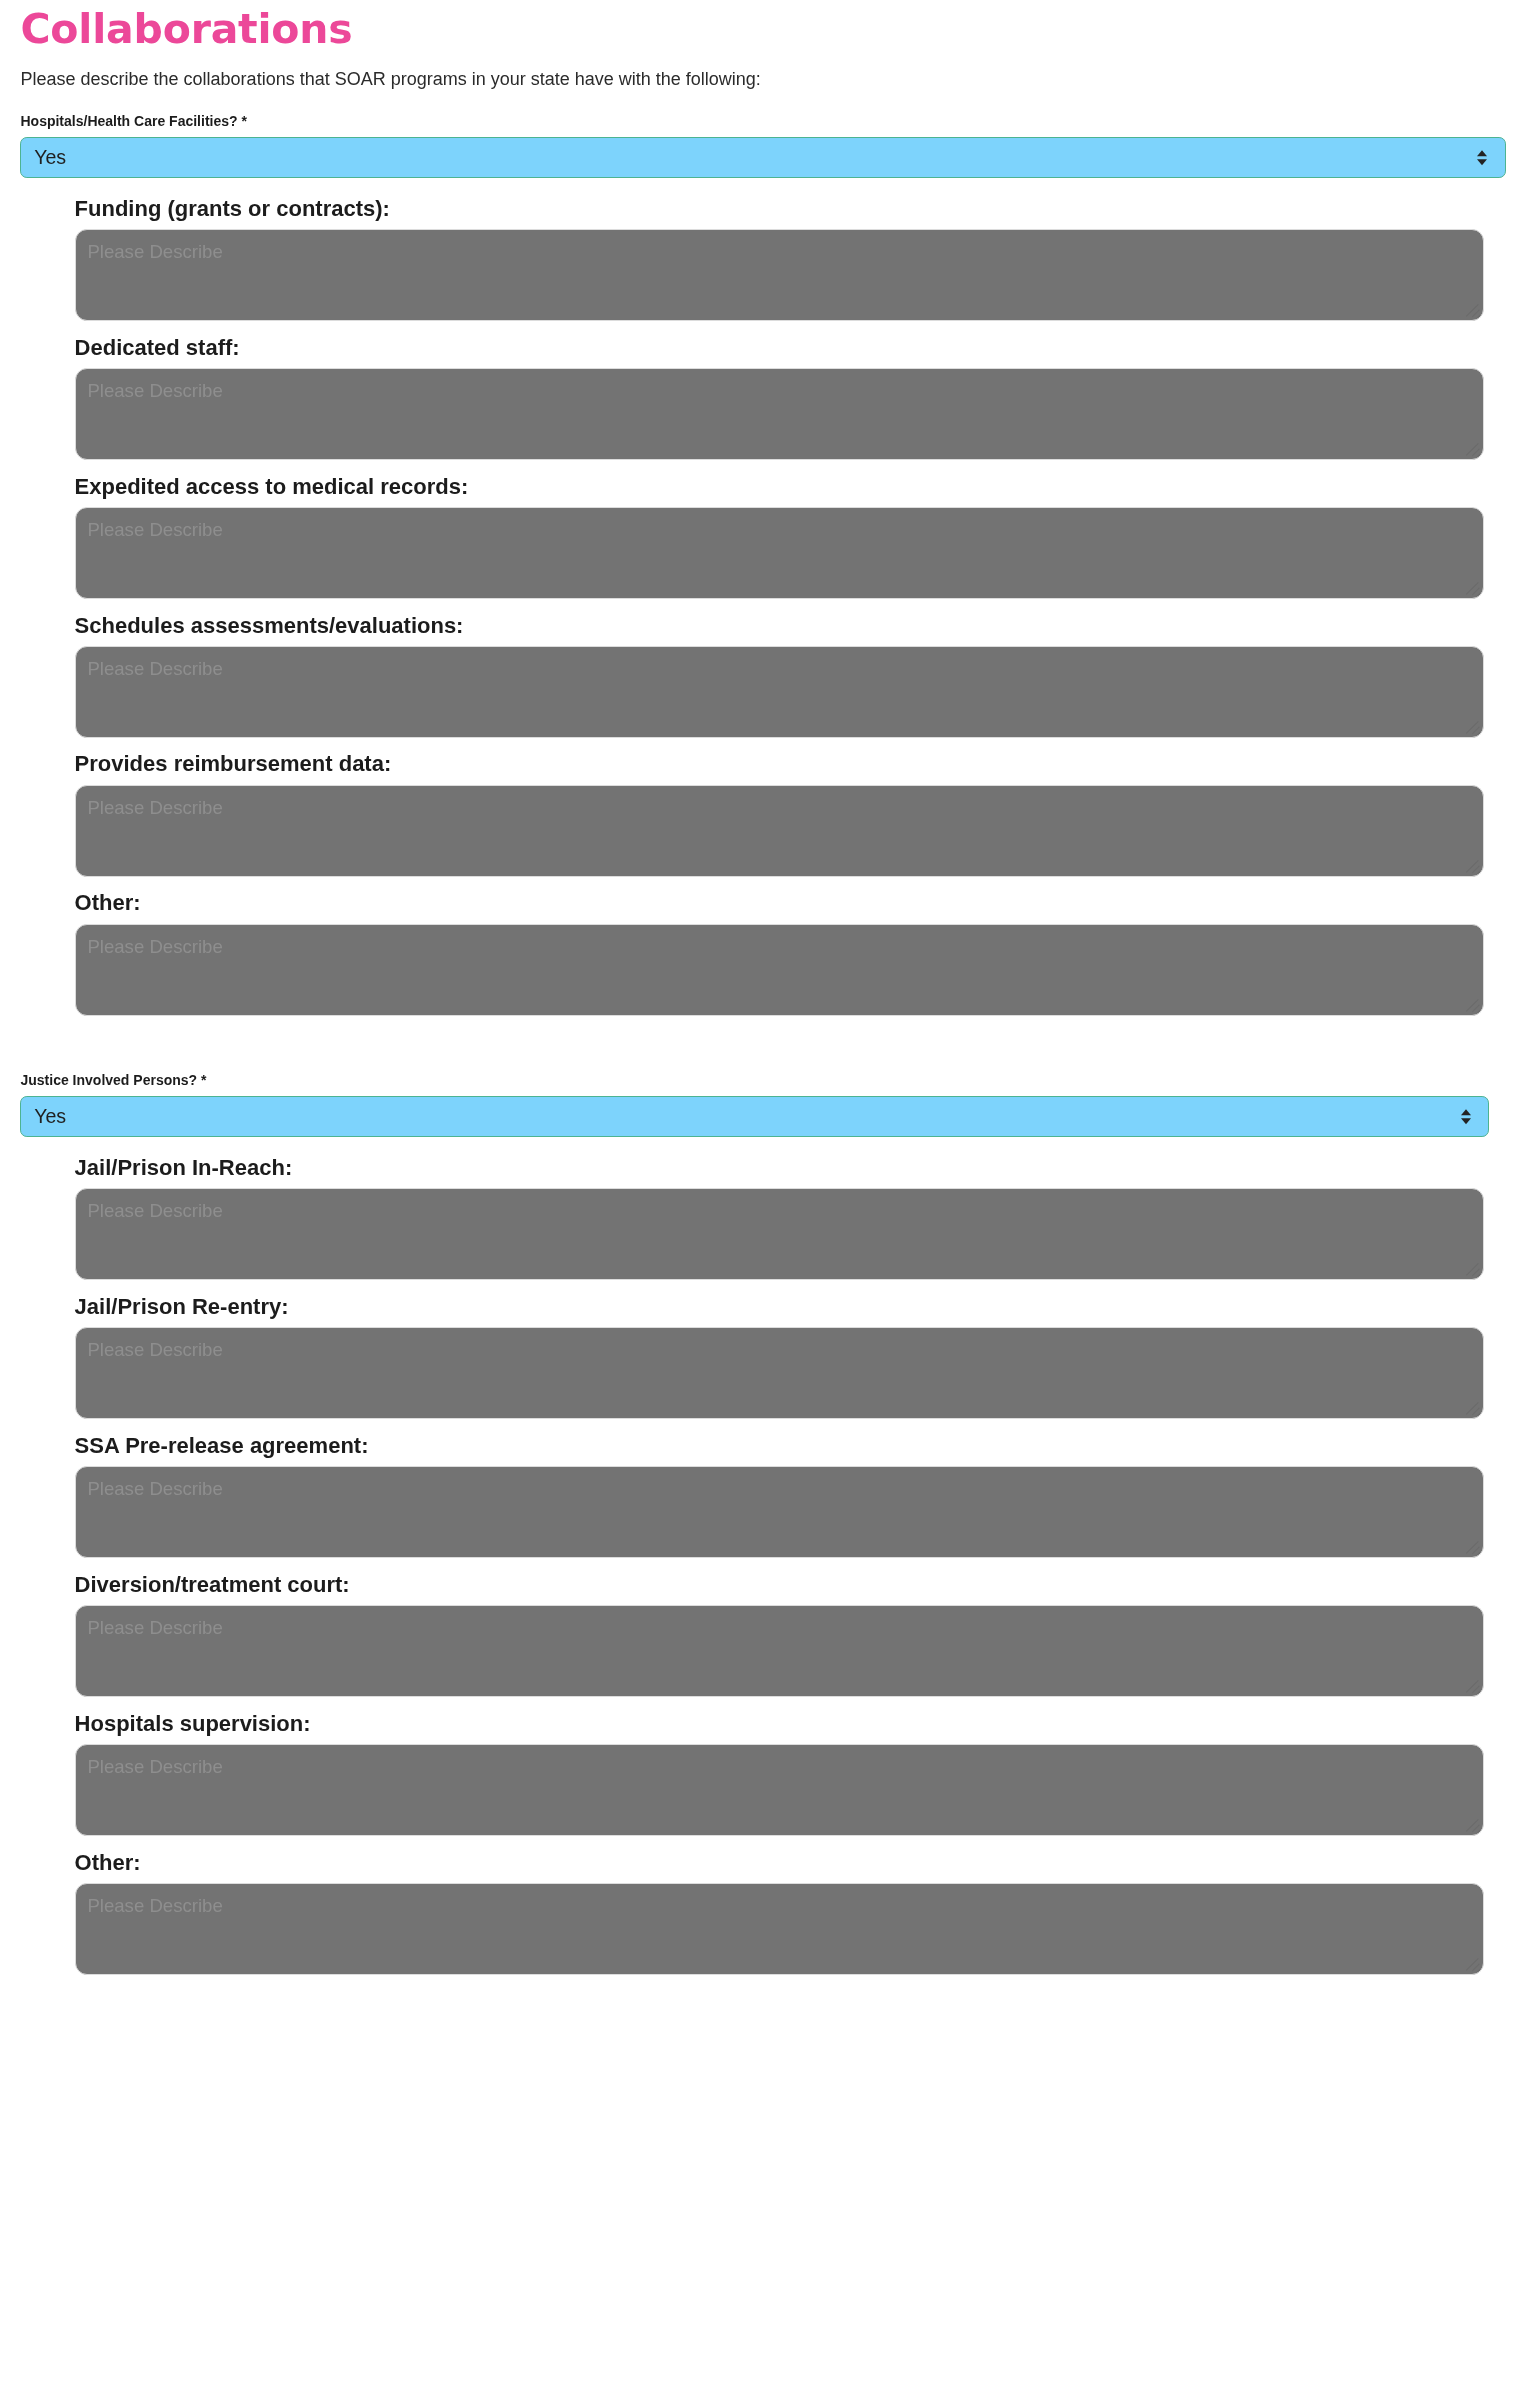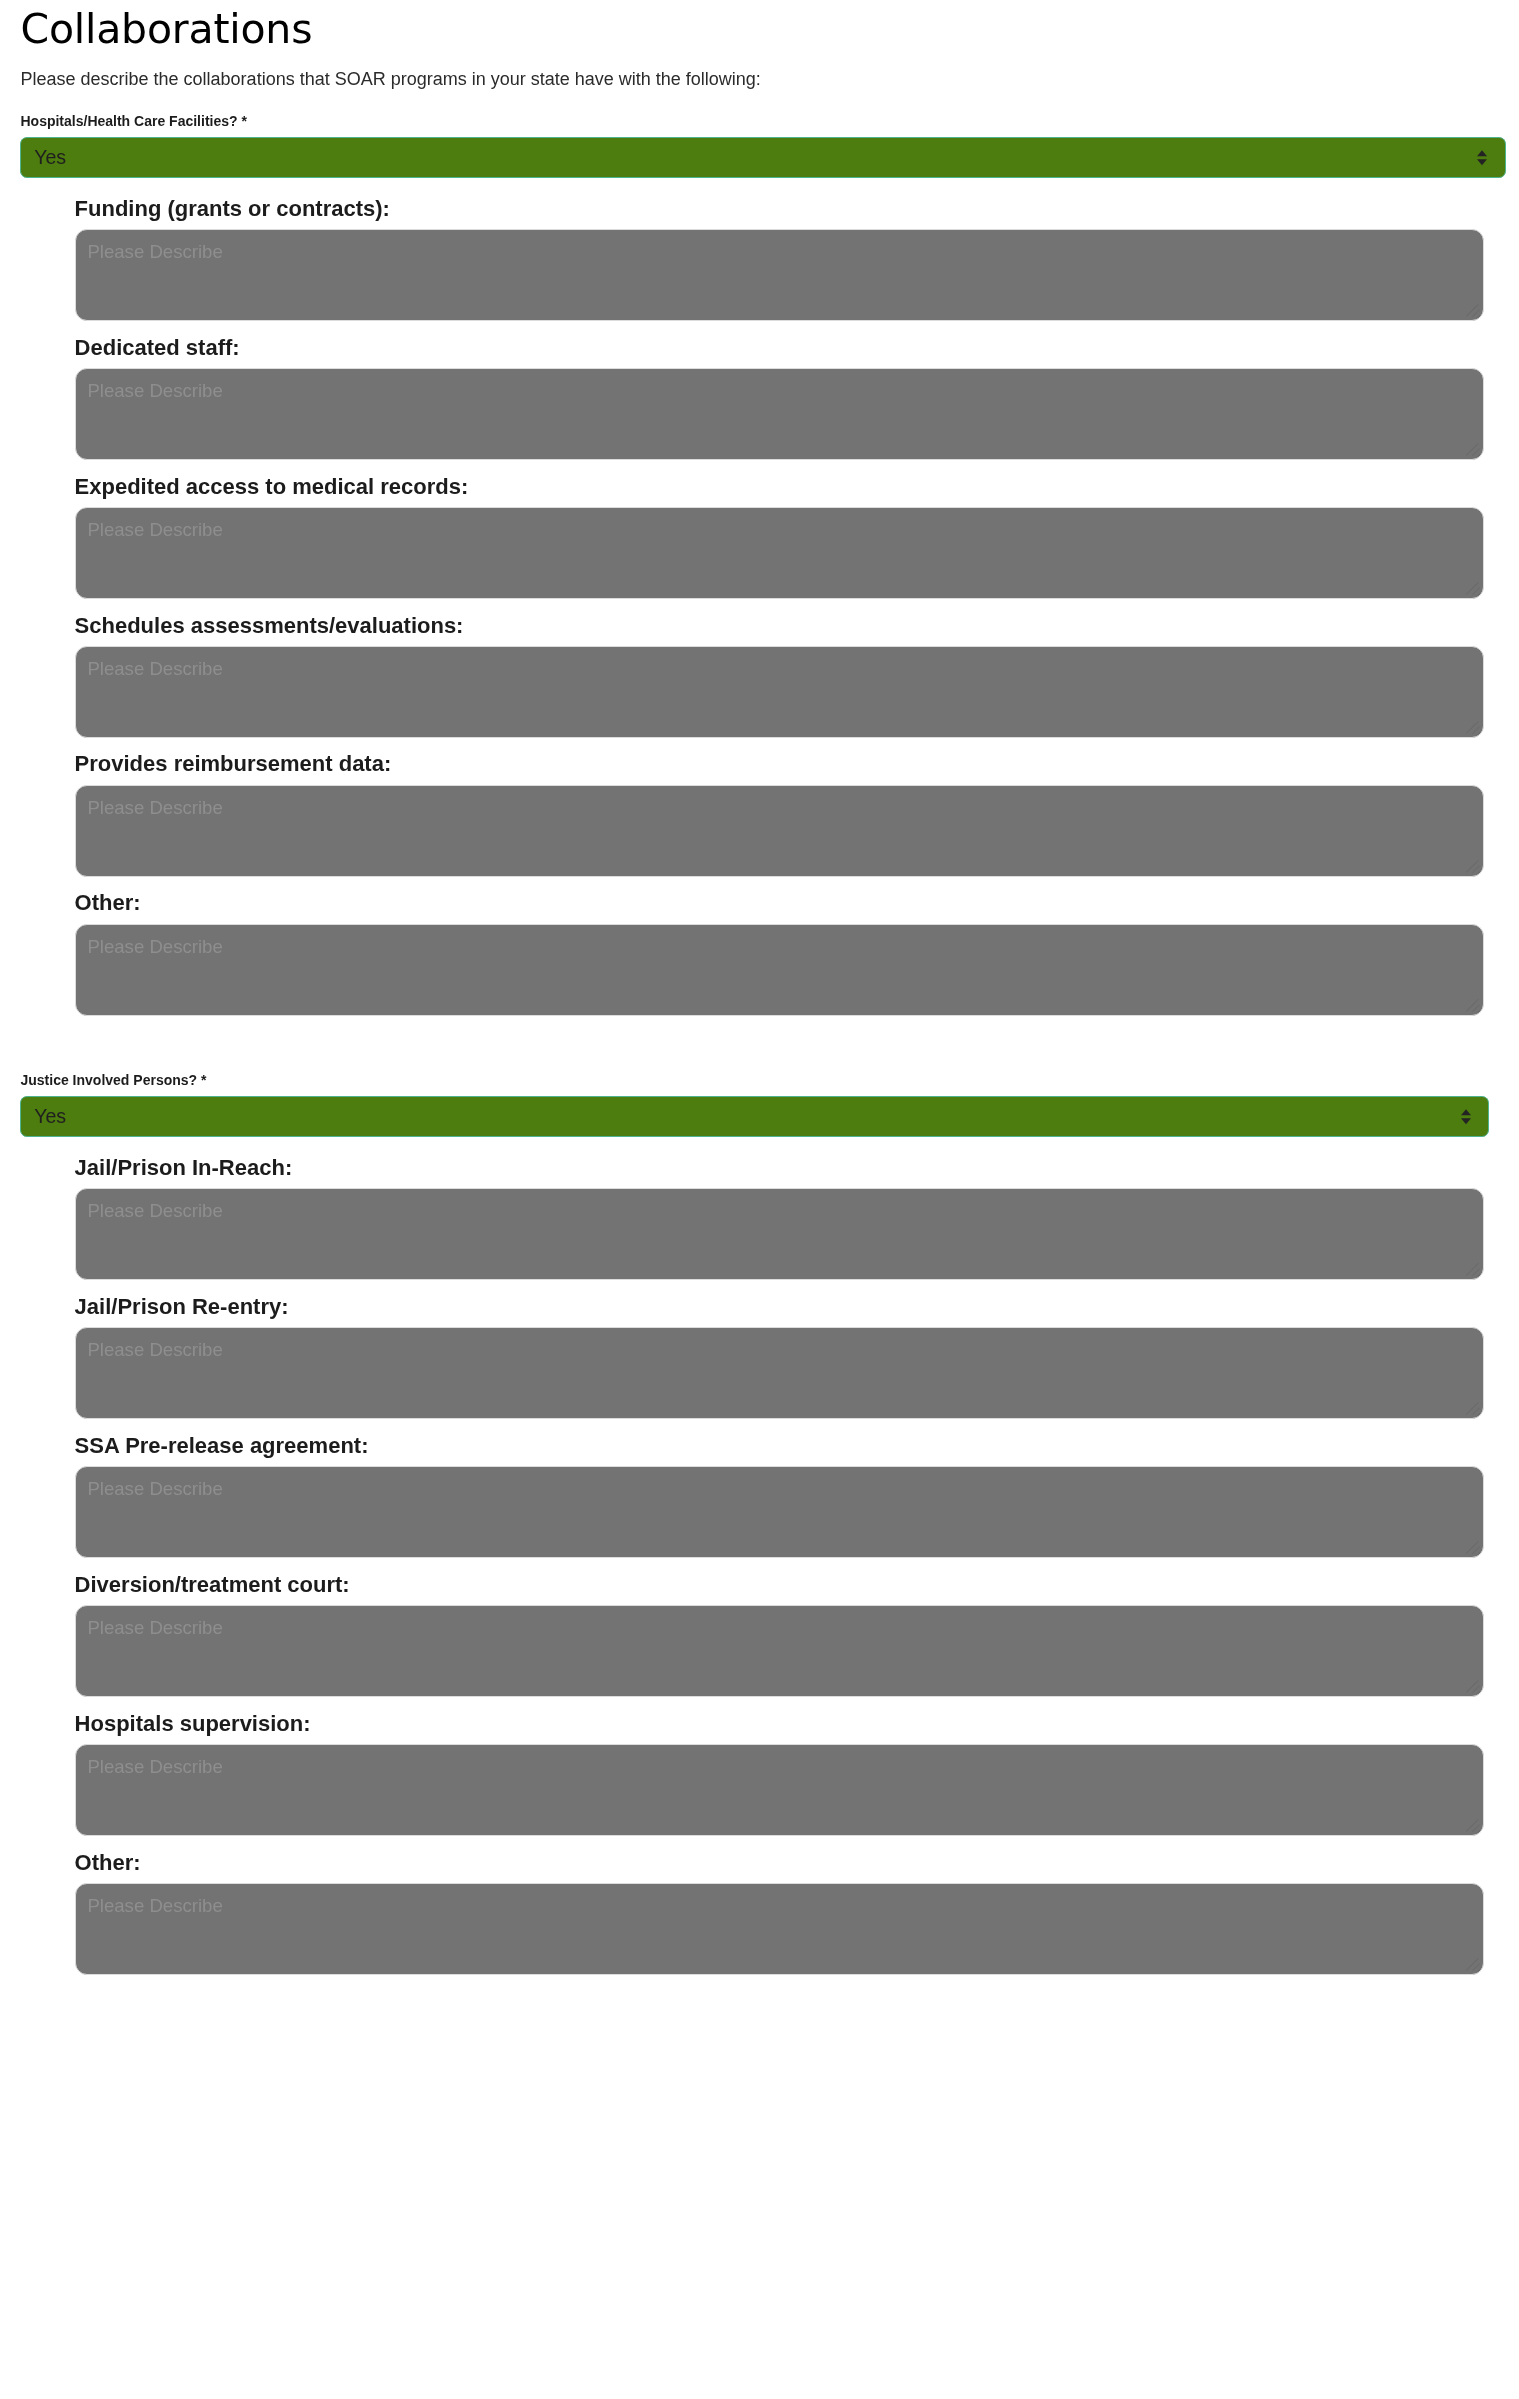--- a/index.html
+++ b/index.html
@@ -19,22 +19,22 @@
   .page {
     position: relative;
     width: 1519px;
     padding: 0 17.6px 0 17.6px;
   }
 
   
   .page-title {
     font-family: "DejaVu Sans", sans-serif;
     font-size: 41px;
-    font-weight: 400;
-    color: #000000;
+    font-weight: 700;
+    color: #ec4899;
     letter-spacing: -0.2px;
     margin: 0;
     padding: 7.8px 0 0 2.9px;
     line-height: 1.05;
   }
 
   .intro-text {
     font-size: 18px;
     font-weight: 400;
     color: #2b2b2b;
@@ -69,21 +69,21 @@
   }
   .yesno-select {
     -webkit-appearance: none;
     appearance: none;
     width: 1486px;
     height: 41px;
     padding: 2px 29px 2px 12.7px;
     font-family: "Liberation Sans", sans-serif;
     font-size: 19.6px;
     color: #1f1f1f;
-    background: #4d7c0f;
+    background: #7dd3fc;
     border: 1.6px solid #4db391;
     border-radius: 6.9px;
     outline: none;
     line-height: 1.2;
   }
   .question-group.second .yesno-select {
     width: 1469px;
   }
   .select-spinner {
     position: absolute;

